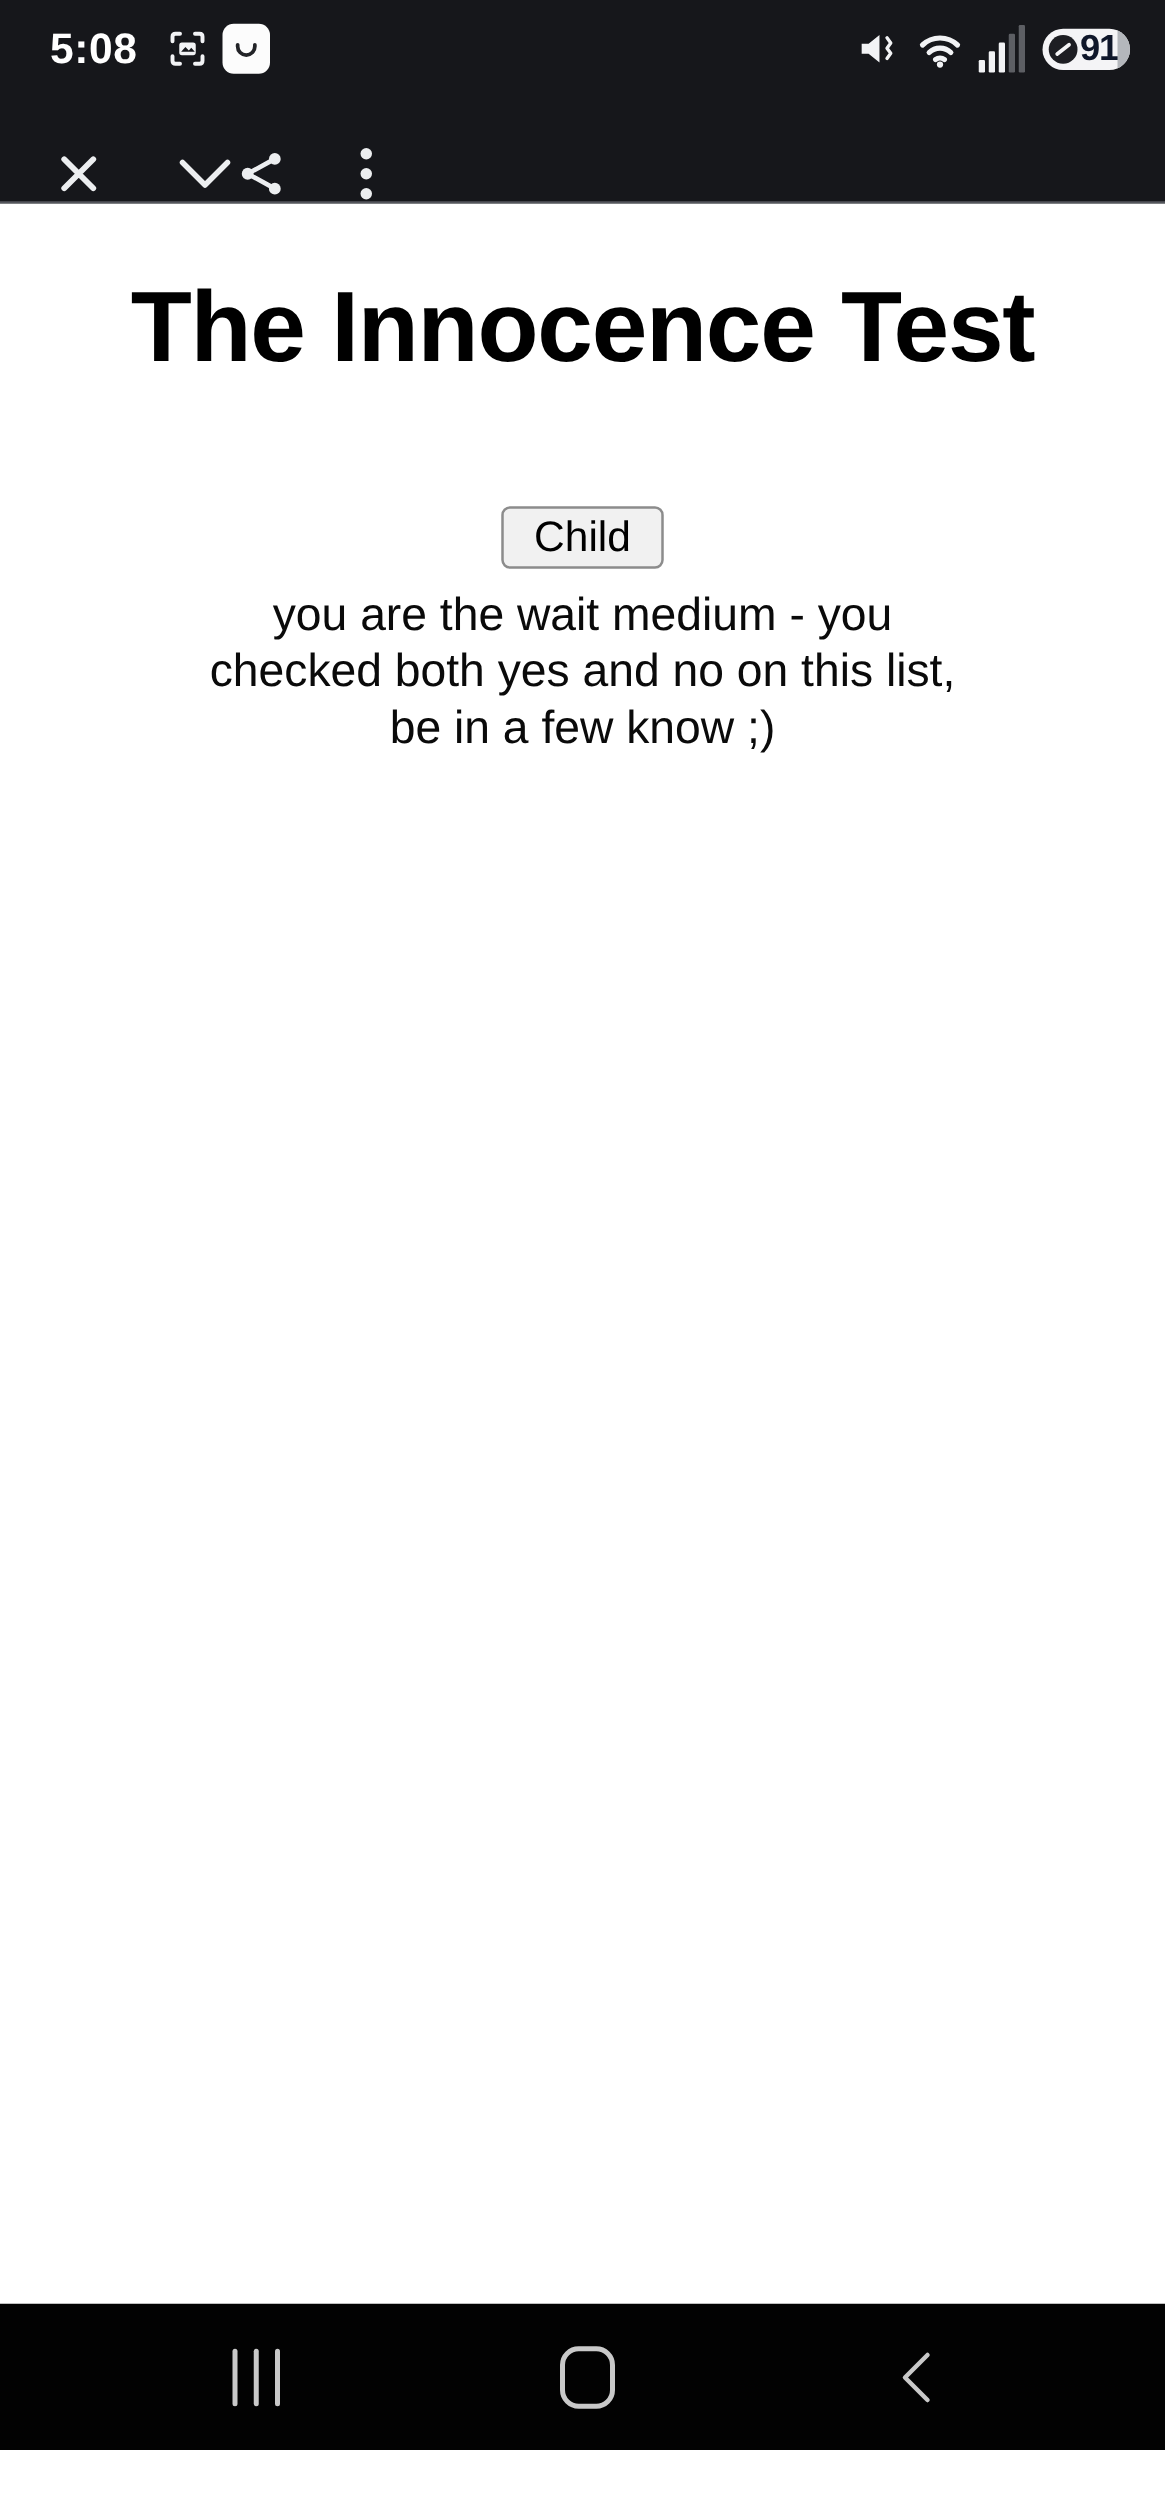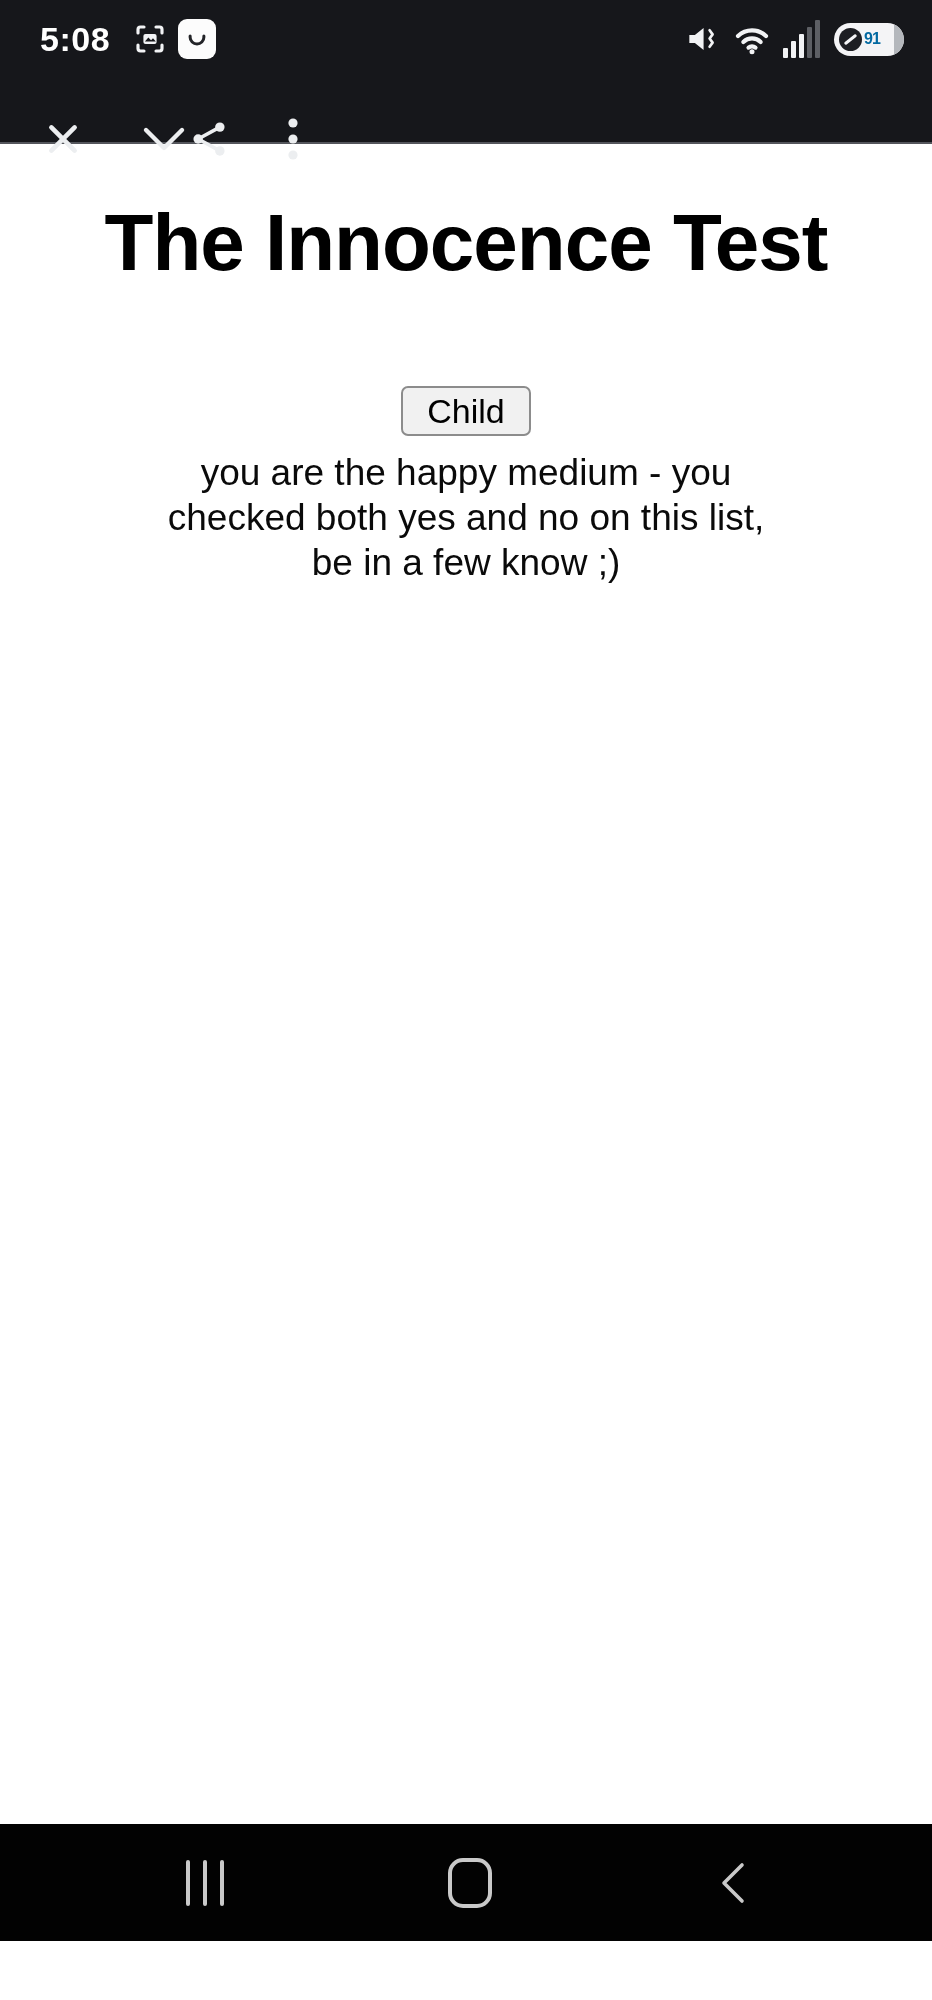--- a/index.html
+++ b/index.html
@@ -1,34 +1,34 @@
 <!DOCTYPE html>
 <html><head>
 <meta charset="utf-8">
 <style>
   * { box-sizing: border-box; margin: 0; padding: 0; }
   html,body { background:#000; }
   body { font-family: "Liberation Sans", "DejaVu Sans", sans-serif; }
   .screen { position:relative; width:932px; height:2000px; margin:0 auto; overflow:hidden; background:#fff; }
 
   
-  .top { background:#16171b; border-bottom:2px solid #54565c; height:144px; }
+  .top { background:#16171b; border-bottom:2px solid #54565c; height:163px; }
   .status-bar { height:78px; display:flex; align-items:center; padding:0 28px 0 40px; }
   .time { color:#fff; font-size:34px; font-weight:700; letter-spacing:.5px; margin-right:22px; }
   .st-ic { display:inline-flex; align-items:center; justify-content:center; margin-right:10px; }
   .store-badge { width:38px; height:40px; background:#fcfcfc; border-radius:9px; display:inline-flex; align-items:center; justify-content:center; }
   .spacer { flex:1; }
   .sigbars { display:inline-flex; align-items:flex-end; gap:3px; margin-right:14px; }
   .sigbars i { display:block; width:5px; border-radius:1px; background:#f2f3f5; }
   .sigbars i.dim { background:#5d5f64; }
   .battery { position:relative; width:70px; height:33px; background:#f4f4f6; border-radius:17px; display:inline-flex; align-items:center; overflow:hidden; padding-left:5px; }
   .battery .cap { position:absolute; right:0; top:0; width:10px; height:100%; background:#b4b7bc; }
   .psave { width:23px; height:23px; border-radius:50%; background:#1d1e23; position:relative; margin-right:2px; flex:none; }
   .psave::after { content:""; position:absolute; left:4px; top:10px; width:15px; height:3px; background:#f4f4f6; border-radius:2px; transform:rotate(-38deg); }
-  .batt-num { color:#0369a1; font-size:16px; font-weight:700; letter-spacing:-1px; }
+  .batt-num { color:#0f172a; font-size:29px; font-weight:700; letter-spacing:-1px; }
 
   .chrome { height:121px; display:flex; align-items:center; padding:0 36px 0 44px; }
   .chrome button { background:none; border:none; padding:0; display:inline-flex; align-items:center; justify-content:center; cursor:pointer; }
   .url { position:relative; flex:1; text-align:center; margin:0 80px 0 36px; color:#d2d4d8; font-size:40px; white-space:nowrap; overflow:hidden; }
   .url .txt { position:relative; display:inline-block; }
   .url .txt::before { content:""; position:absolute; left:-4px; top:0; width:30px; height:100%;
         background:linear-gradient(to right, #16171b 15%, rgba(22,23,27,0)); }
   .mr { margin-right:56px; }
 
   
@@ -135,21 +135,21 @@
             <circle cx="7" cy="39" r="4.6"></circle>
         </svg>
       </button>
     </div>
   </header>
 
   <main class="page">
     <h1>The Innocence Test</h1>
     <button class="back-btn">Child</button>
     <p class="desc">
-      <span class="line">you are the happy medium - you</span>
+      <span class="line">you are the wait medium - you</span>
       <span class="line">checked both yes and no on this list,</span>
       <span class="line">be in a few know ;)</span>
     </p>
   </main>
 
   <nav class="navbar">
     <button>
       <span class="recents">
           <i></i>
           <i></i>

